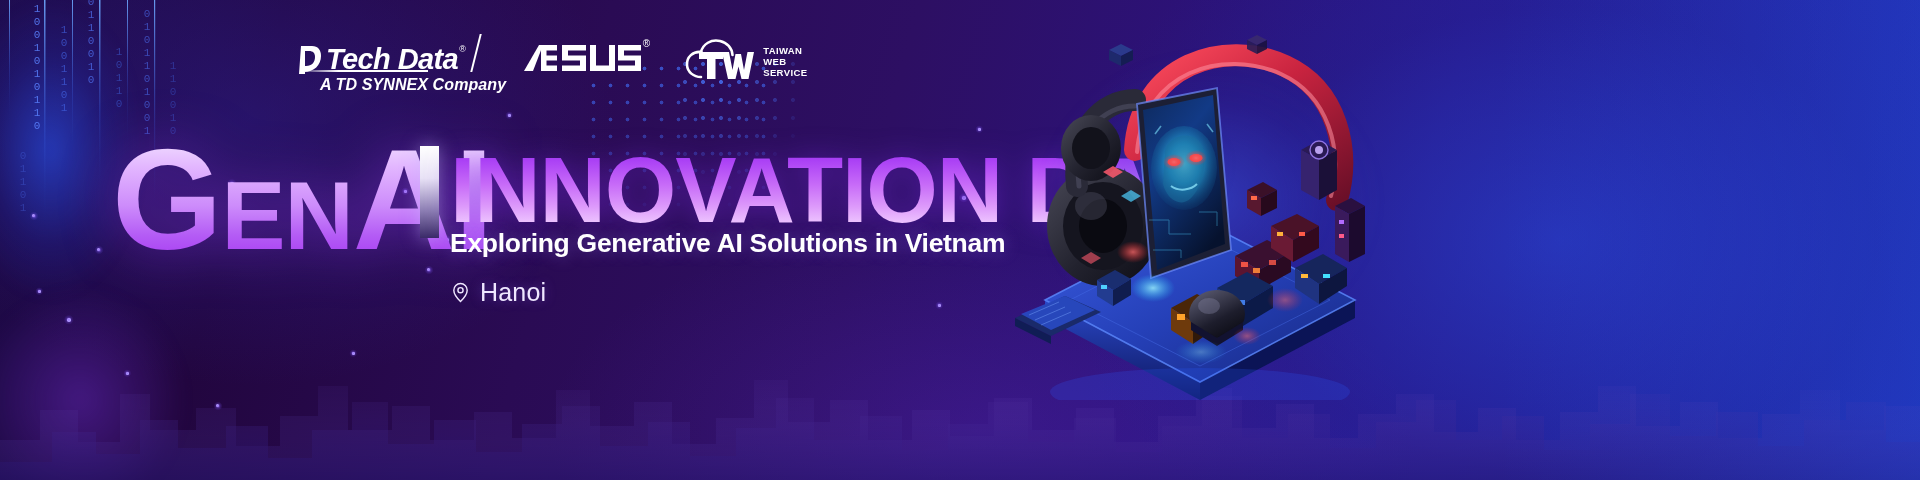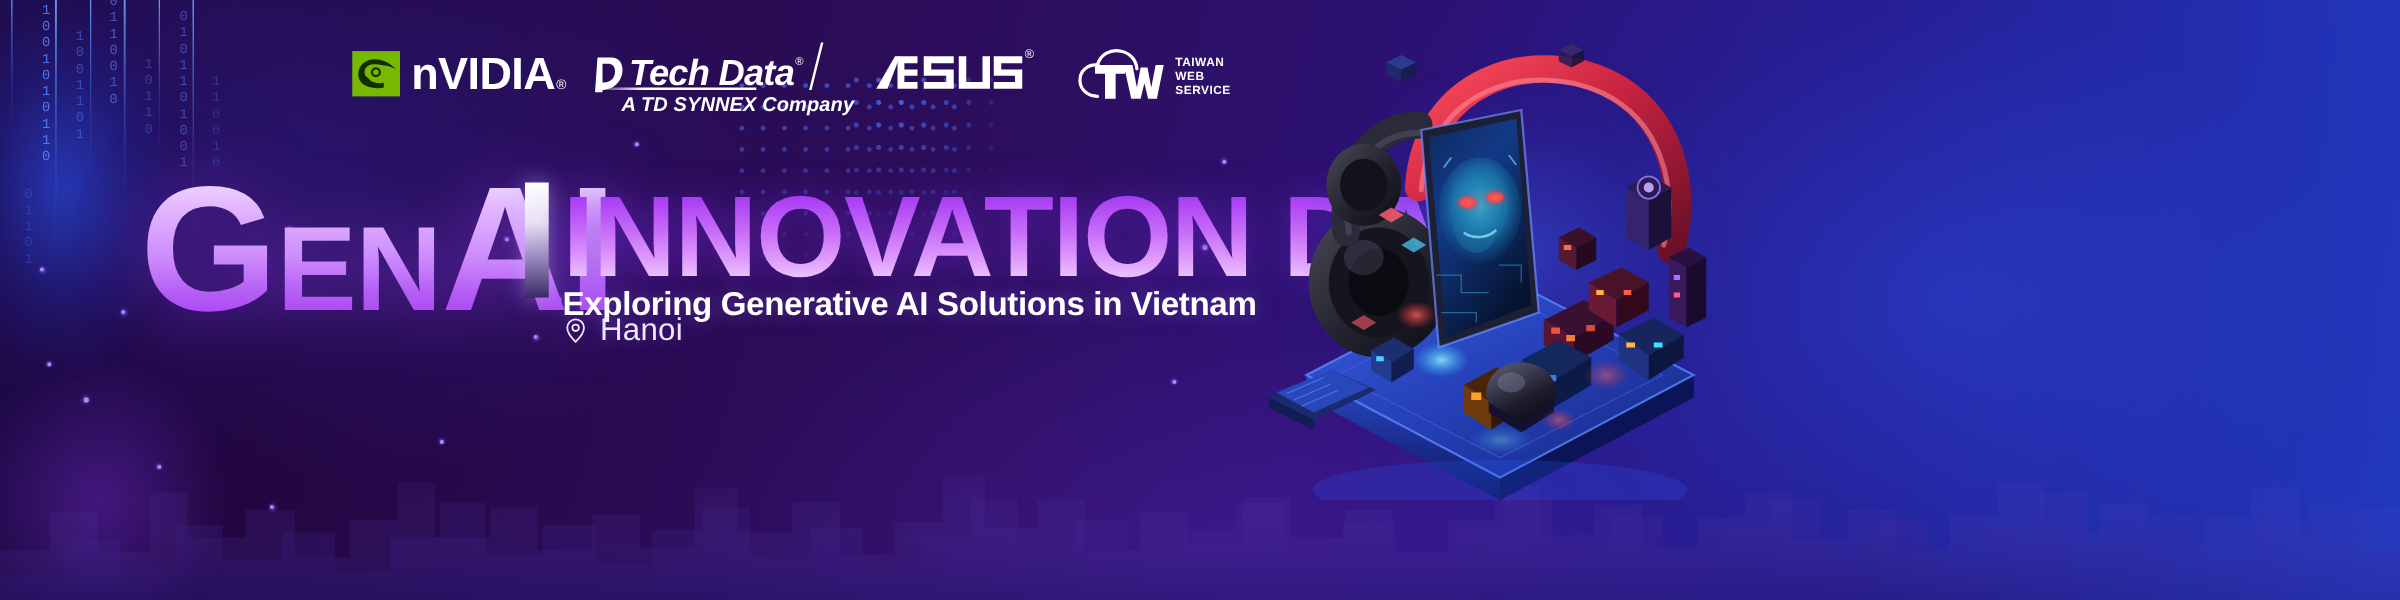--- a/index.html
+++ b/index.html
@@ -146,21 +146,21 @@
     filter:drop-shadow(0 2px 14px rgba(120,40,220,0.55));
   }
 
   #subtitle {
     position:absolute; left:450px; top:228px; white-space:nowrap;
     color:#ffffff; font-size:26.5px; line-height:30px; font-weight:bold;
     letter-spacing:-0.3px;
     text-shadow:0 0 16px rgba(160,120,255,0.45);
   }
 
-  #meta { position:absolute; left:450px; top:252px; display:flex; }
+  #meta { position:absolute; left:450px; top:280px; display:flex; }
   .meta-item { display:flex; align-items:center; gap:9px; }
   .meta-item .ic { width:21px; height:21px; flex:none; }
   .meta-item .tx {
     color:#efe7ff; font-size:25px; line-height:25px; letter-spacing:0.2px;
     text-shadow:0 0 12px rgba(150,110,255,0.4);
   }
   .meta-gap { width:78px; }
 
   
   #illus { position:absolute; left:985px; top:0; width:430px; height:400px; }
@@ -237,34 +237,20 @@
         <stop offset="0%" stop-color="#6c4ac0" stop-opacity="0.14"></stop>
         <stop offset="100%" stop-color="#36217f" stop-opacity="0.55"></stop>
       </linearGradient>
     </defs>
     <path fill="url(#skyg2)" d="M0,190 L0,150 L40,150 L40,120 L78,120 L78,152 L120,152 L120,104 L150,104 L150,140 L196,140 L196,118 L236,118 L236,156 L280,156 L280,126 L318,126 L318,96 L348,96 L348,140 L392,140 L392,116 L430,116 L430,150 L474,150 L474,122 L512,122 L512,148 L556,148 L556,100 L590,100 L590,136 L634,136 L634,112 L672,112 L672,154 L716,154 L716,128 L754,128 L754,90 L788,90 L788,132 L830,132 L830,110 L868,110 L868,150 L912,150 L912,120 L950,120 L950,146 L994,146 L994,108 L1032,108 L1032,140 L1076,140 L1076,118 L1114,118 L1114,152 L1158,152 L1158,126 L1196,126 L1196,98 L1232,98 L1232,138 L1276,138 L1276,114 L1314,114 L1314,148 L1358,148 L1358,124 L1396,124 L1396,104 L1434,104 L1434,142 L1478,142 L1478,118 L1516,118 L1516,150 L1560,150 L1560,122 L1598,122 L1598,96 L1636,96 L1636,136 L1680,136 L1680,112 L1718,112 L1718,148 L1762,148 L1762,124 L1800,124 L1800,100 L1840,100 L1840,140 L1884,140 L1884,116 L1920,116 L1920,190 Z"></path>
     <path fill="url(#skyg)" d="M0,190 L0,172 L52,172 L52,142 L96,142 L96,164 L140,164 L140,130 L178,130 L178,158 L226,158 L226,136 L268,136 L268,168 L312,168 L312,140 L352,140 L352,112 L388,112 L388,154 L434,154 L434,130 L476,130 L476,162 L522,162 L522,134 L562,134 L562,116 L600,116 L600,156 L648,156 L648,132 L690,132 L690,166 L736,166 L736,138 L776,138 L776,108 L814,108 L814,150 L860,150 L860,126 L902,126 L902,160 L948,160 L948,134 L988,134 L988,112 L1028,112 L1028,152 L1074,152 L1074,128 L1116,128 L1116,162 L1162,162 L1162,136 L1202,136 L1202,106 L1242,106 L1242,148 L1288,148 L1288,124 L1330,124 L1330,158 L1376,158 L1376,132 L1416,132 L1416,110 L1456,110 L1456,150 L1502,150 L1502,126 L1544,126 L1544,160 L1590,160 L1590,134 L1630,134 L1630,104 L1670,104 L1670,146 L1716,146 L1716,122 L1758,122 L1758,156 L1804,156 L1804,130 L1846,130 L1846,112 L1886,112 L1886,152 L1920,152 L1920,190 Z"></path>
   </svg>
 
   <div id="logo-row">
 
-    <div class="logo-slot">
-      <div class="nv-wrap">
-        <svg class="nv-eye" viewBox="0 0 48 44">
-          <rect x="6" y="3" width="40" height="38" fill="#76b900"></rect>
-          <path d="M11 22.5c0-7.2 6-12.6 13.6-12.6 8.4 0 14.6 4.6 17.8 8.2 -3.6-2.0-8.0-3.2-12.6-3.2 -6.6 0-11.2 3.0-11.2 7.6 0 4.4 4.2 7.4 10.4 7.4 1.2 0 2.4-0.1 3.4-0.3v4.0c-1.6 0.3-3.4 0.5-5.2 0.5C16.6 34.1 11 29.3 11 22.5Z" fill="#0a2100" opacity="0.92"></path>
-          <path d="M24.3 14.0c-4.6 0-8.0 2.6-8.0 6.6 0 4.0 3.4 6.4 8.2 6.4 0.9 0 1.8-0.07 2.6-0.2v-3.0c-0.6 0.1-1.2 0.16-1.8 0.16-2.8 0-4.8-1.4-4.8-3.5 0-2.2 2.0-3.6 4.8-3.6 2.2 0 4.2 0.6 5.9 1.5v-3.3c-1.9-0.7-4.2-1.06-6.9-1.06Z" fill="#76b900"></path>
-          <ellipse cx="25.8" cy="20.7" rx="4.2" ry="4.2" fill="#0a2100" opacity="0.88"></ellipse>
-          <ellipse cx="25.8" cy="20.7" rx="2.3" ry="2.3" fill="#76b900"></ellipse>
-        </svg>
-        <div>
-          <span class="nv-word">nVIDIA</span><span class="nv-reg">®</span>
-        </div>
-      </div>
-    </div>
 
     <div class="logo-slot td-wrap">
       <div class="td-main">
         <svg class="td-d" viewBox="0 0 24 30">
           <path d="M3 2 L14 2 C20 2 23 6 23 12 C23 21 16 28 6 28 L2 28 L5 22 L8 22 C14 22 17 18 17 13 C17 9 15 7 11 7 L7 7 L7 30 L1 30 Z" fill="#ffffff"></path>
         </svg>
         <span class="td-word">Tech Data</span>
           <span class="td-reg">®</span>
       </div>
       <div class="td-slash"></div>

